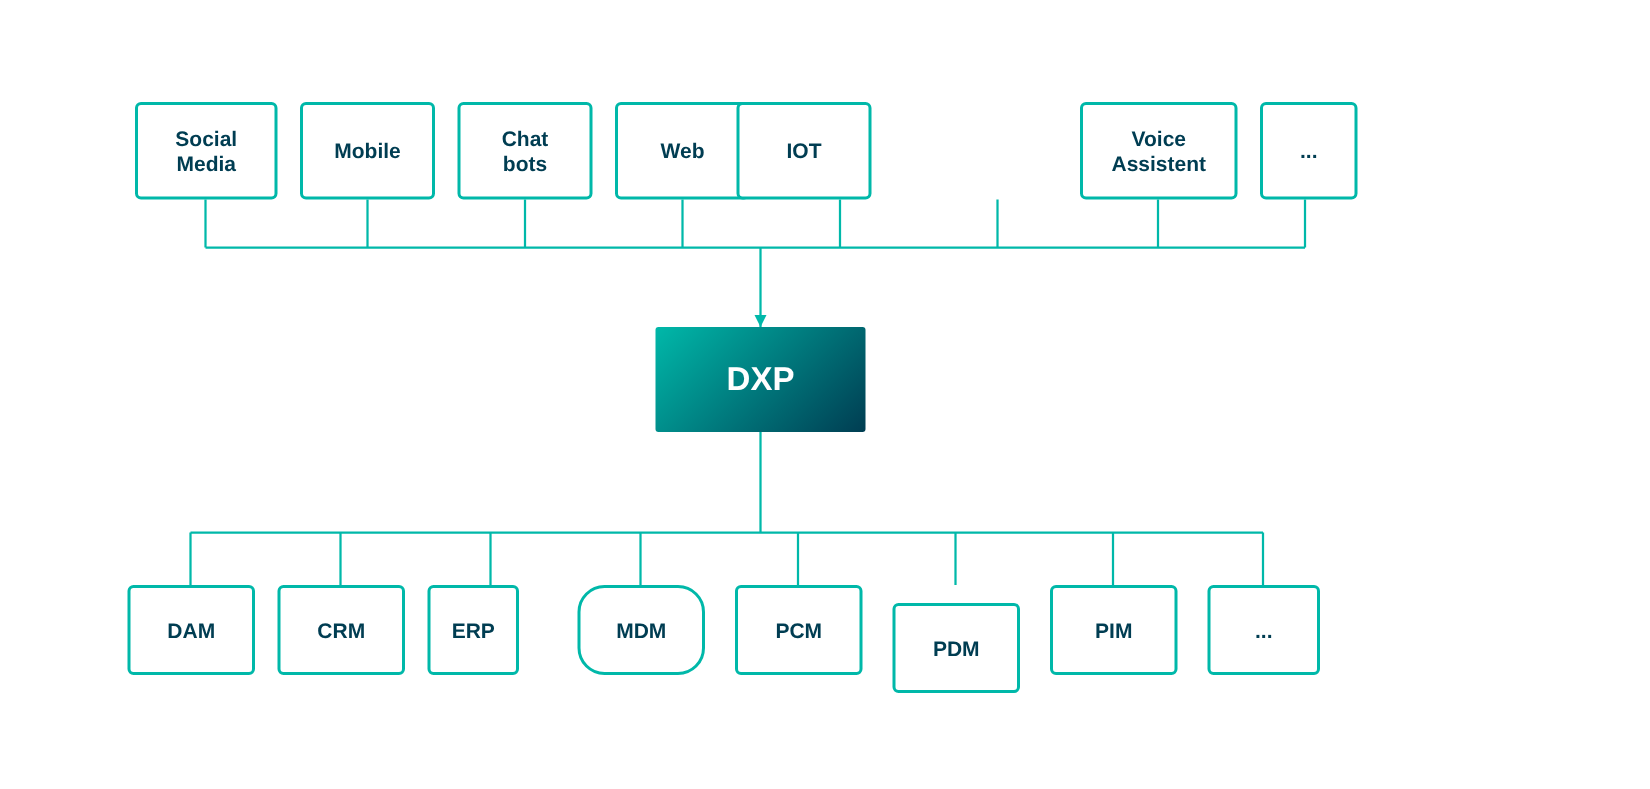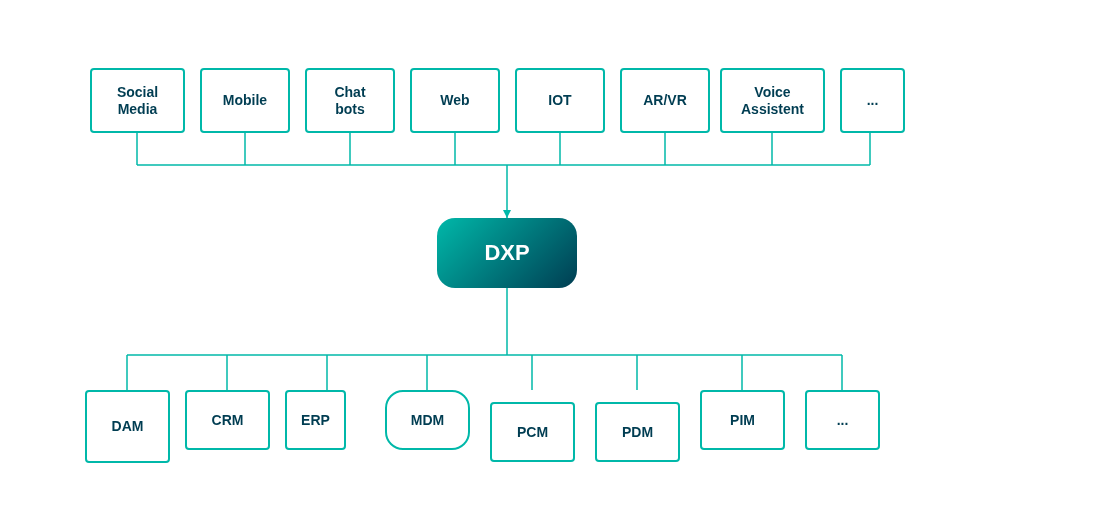--- a/index.html
+++ b/index.html
@@ -41,21 +41,21 @@
       background: #ffffff;
       padding: 6px;
       line-height: 1.2;
     }
 
     .node.dxp {
       background: linear-gradient(135deg, #00b8a9 0%, #003d52 100%);
       color: #ffffff;
       font-size: 22px;
       border: none;
-      border-radius: 18px;
+      border-radius: 2px;
     }
   </style>
 </head>
 <body>
 
 <div class="diagram-container">
   <svg class="lines">
 
     <line x1="137" y1="133" x2="137" y2="165" stroke="#00b8a9" stroke-width="1.5"></line>
 
@@ -99,50 +99,47 @@
   <div class="node" style="left:90px;top:68px;width:95px;height:65px;">
     <span>Social
 Media</span>
   </div>
   <div class="node" style="left:305px;top:68px;width:90px;height:65px;">
     <span>Chat<br>bots</span>
   </div>
   <div class="node" style="left:410px;top:68px;width:90px;height:65px;">
     <span>Web</span>
   </div>
-  <div class="node" style="left:515px;top:68px;width:90px;height:65px;align-items:center;">
+  <div class="node" style="left:491px;top:68px;width:90px;height:65px;align-items:center;">
     <span>IOT</span>
-  </div>
-  <div class="node" style="left:620px;top:68px;width:90px;height:65px;">
-    <span>AR/VR</span>
   </div>
   <div class="node" style="left:720px;top:68px;width:105px;height:65px;">
     <span>Voice<br>Assistent</span>
   </div>
   <div class="node" style="left:840px;top:68px;width:65px;height:65px;">
     <span>...</span>
   </div>
 
   <div class="node dxp" style="left:437px;top:218px;width:140px;height:70px;font-size:22px;">
     <span>DXP</span>
   </div>
 
-  <div class="node" style="left:85px;top:390px;width:85px;height:73px;">
+  <div class="node" style="left:85px;top:390px;width:85px;height:60px;">
     <span>DAM</span>
   </div>
   <div class="node" style="left:185px;top:390px;width:85px;height:60px;">
     <span>CRM</span>
   </div>
   <div class="node" style="left:285px;top:390px;width:61px;height:60px;">
     <span>ERP</span>
   </div>
   <div class="node" style="left:385px;top:390px;width:85px;height:60px;border-radius:18px;">
     <span>MDM</span>
   </div>
-  <div class="node" style="left:490px;top:390px;width:85px;height:60px;margin-top:12px;">
+  <div class="node" style="left:490px;top:390px;width:85px;height:60px;">
     <span>PCM</span>
   </div>
   <div class="node" style="left:595px;top:390px;width:85px;height:60px;margin-top:12px;">
     <span>PDM</span>
   </div>
   <div class="node" style="left:700px;top:390px;width:85px;height:60px;">
     <span>PIM</span>
   </div>
   <div class="node" style="left:805px;top:390px;width:75px;height:60px;">
     <span>...</span>

